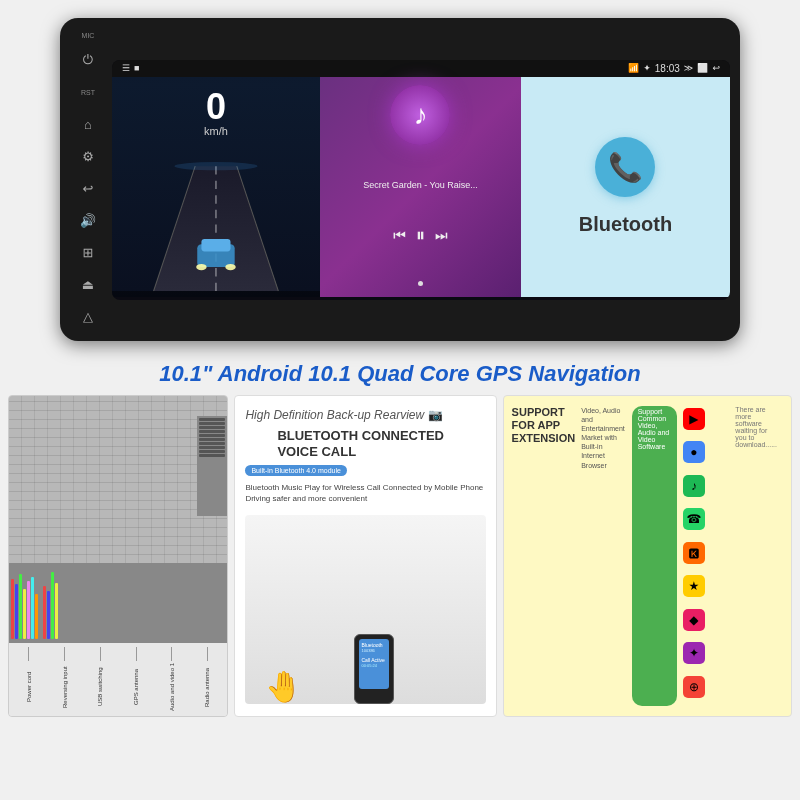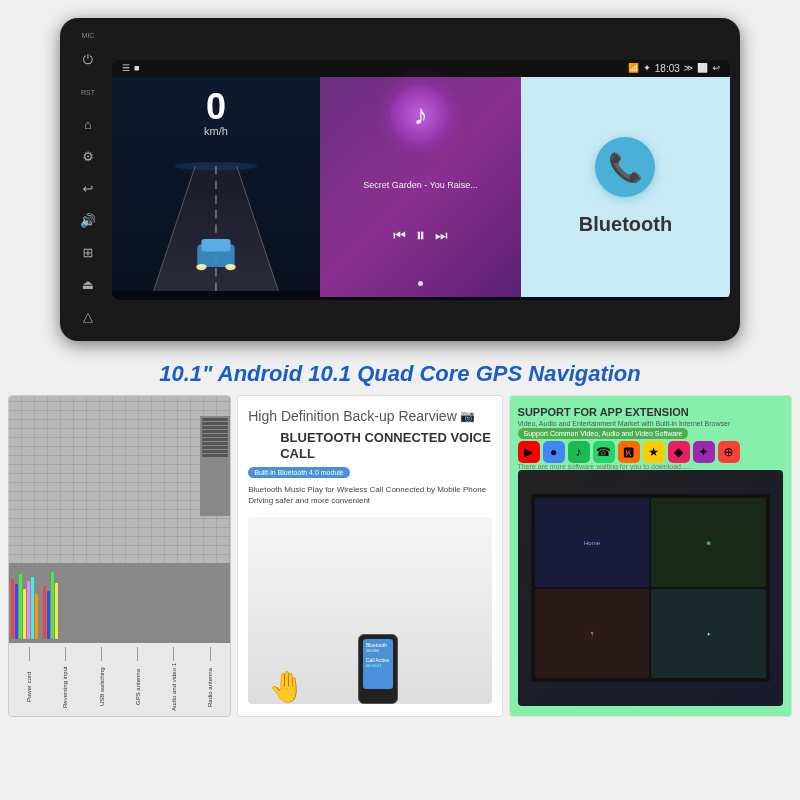--- a/index.html
+++ b/index.html
@@ -280,22 +280,23 @@
       display: flex;
       flex-direction: column;
       gap: 6px;
     }
     .hd-badge {
       display: flex;
       align-items: center;
       gap: 4px;
     }
     .hd-text {
-      font-size: 14px;
+      font-size: 12px;
       color: #555;
+      font-style: italic;
     }
     .hd-icon {
       font-size: 12px;
       color: #4a90d9;
     }
     .bt-heading {
       font-size: 13px;
       font-weight: bold;
       color: #333;
       line-height: 1.2;
@@ -351,26 +352,26 @@
     .hand-icon {
       position: absolute;
       bottom: 0;
       left: 20px;
       font-size: 30px;
     }
 
     
     .app-panel {
       flex: 1.2;
-      background: #86efac;
+      background: #fef9c3;
       border: 1px solid #ddd;
       border-radius: 4px;
       padding: 10px 8px;
       display: flex;
-      flex-direction: column;
+      gap: 6px;
     }
     .support-heading {
       font-size: 11px;
       font-weight: bold;
       color: #333;
       line-height: 1.2;
     }
     .support-desc {
       font-size: 7px;
       color: #555;

